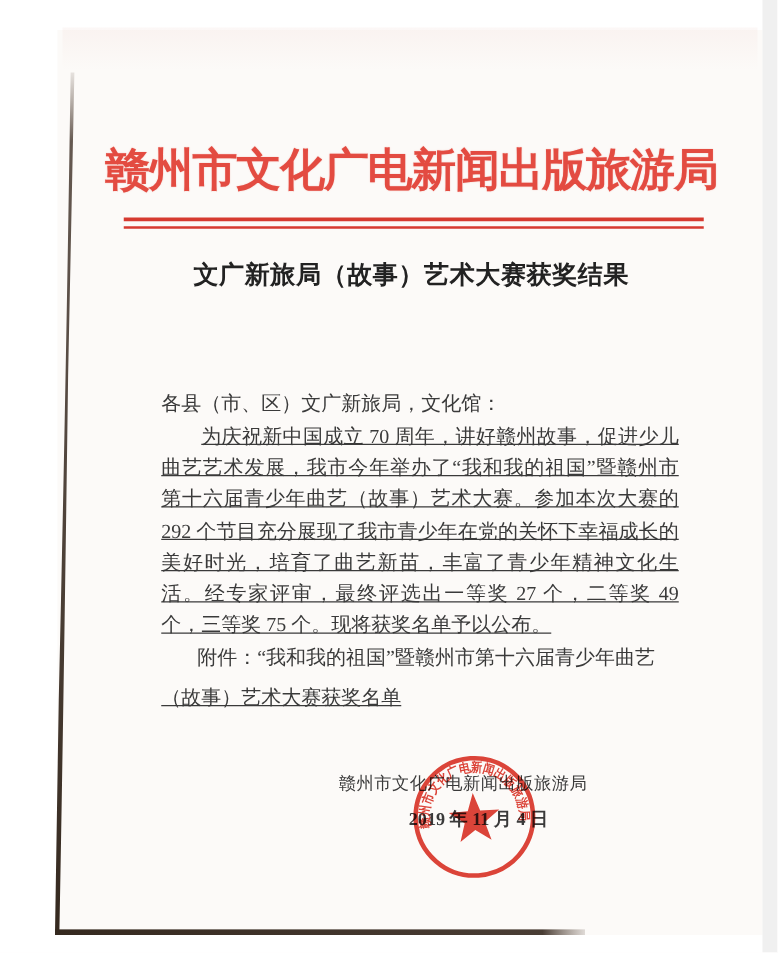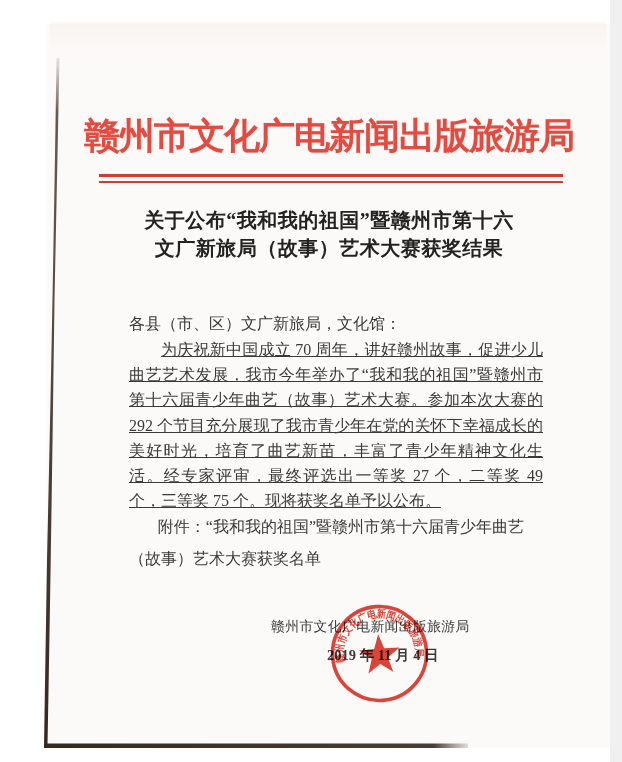--- a/index.html
+++ b/index.html
@@ -85,21 +85,21 @@
     text-decoration:underline;
   }
   .attachment{
     position:absolute;
     left:129px;top:515px;width:414px;
     color:var(--ink);
     font-size:16px;
     line-height:24px;
   }
   .attachment .l1{padding-left:1.8em;}
-  .attachment .l2{padding-top:8px;}
+  .attachment .l2{padding-top:8px;text-decoration:underline;}
   .sign-block{
     position:absolute;
     left:271px;top:618px;width:200px;
     color:var(--ink);
   }
   .sign-org{
     font-size:13.8px;
     letter-spacing:0.4px;
     white-space:nowrap;
   }
@@ -133,21 +133,20 @@
 
 <div class="letterhead">赣州市文化广电新闻出版旅游局</div>
 
 <div class="rule">
   <div class="bar1"></div>
   <div class="gap"></div>
   <div class="bar2"></div>
 </div>
 
 <div class="doc-title">
-  <div>关于公布“我和我的祖国”暨赣州市第十六</div>
   <div>文广新旅局（故事）艺术大赛获奖结果</div>
 </div>
 
 <div class="salutation">各县（市、区）文广新旅局，文化馆：</div>
 
 <div class="body-par">为庆祝新中国成立 70 周年，讲好赣州故事，促进少儿曲艺艺术发展，我市今年举办了“我和我的祖国”暨赣州市第十六届青少年曲艺（故事）艺术大赛。参加本次大赛的 292 个节目充分展现了我市青少年在党的关怀下幸福成长的美好时光，培育了曲艺新苗，丰富了青少年精神文化生活。经专家评审，最终评选出一等奖 27 个，二等奖 49 个，三等奖 75 个。现将获奖名单予以公布。</div>
 
 <div class="attachment">
   <div class="l1">附件：“我和我的祖国”暨赣州市第十六届青少年曲艺</div>
   <div class="l2">（故事）艺术大赛获奖名单</div>

